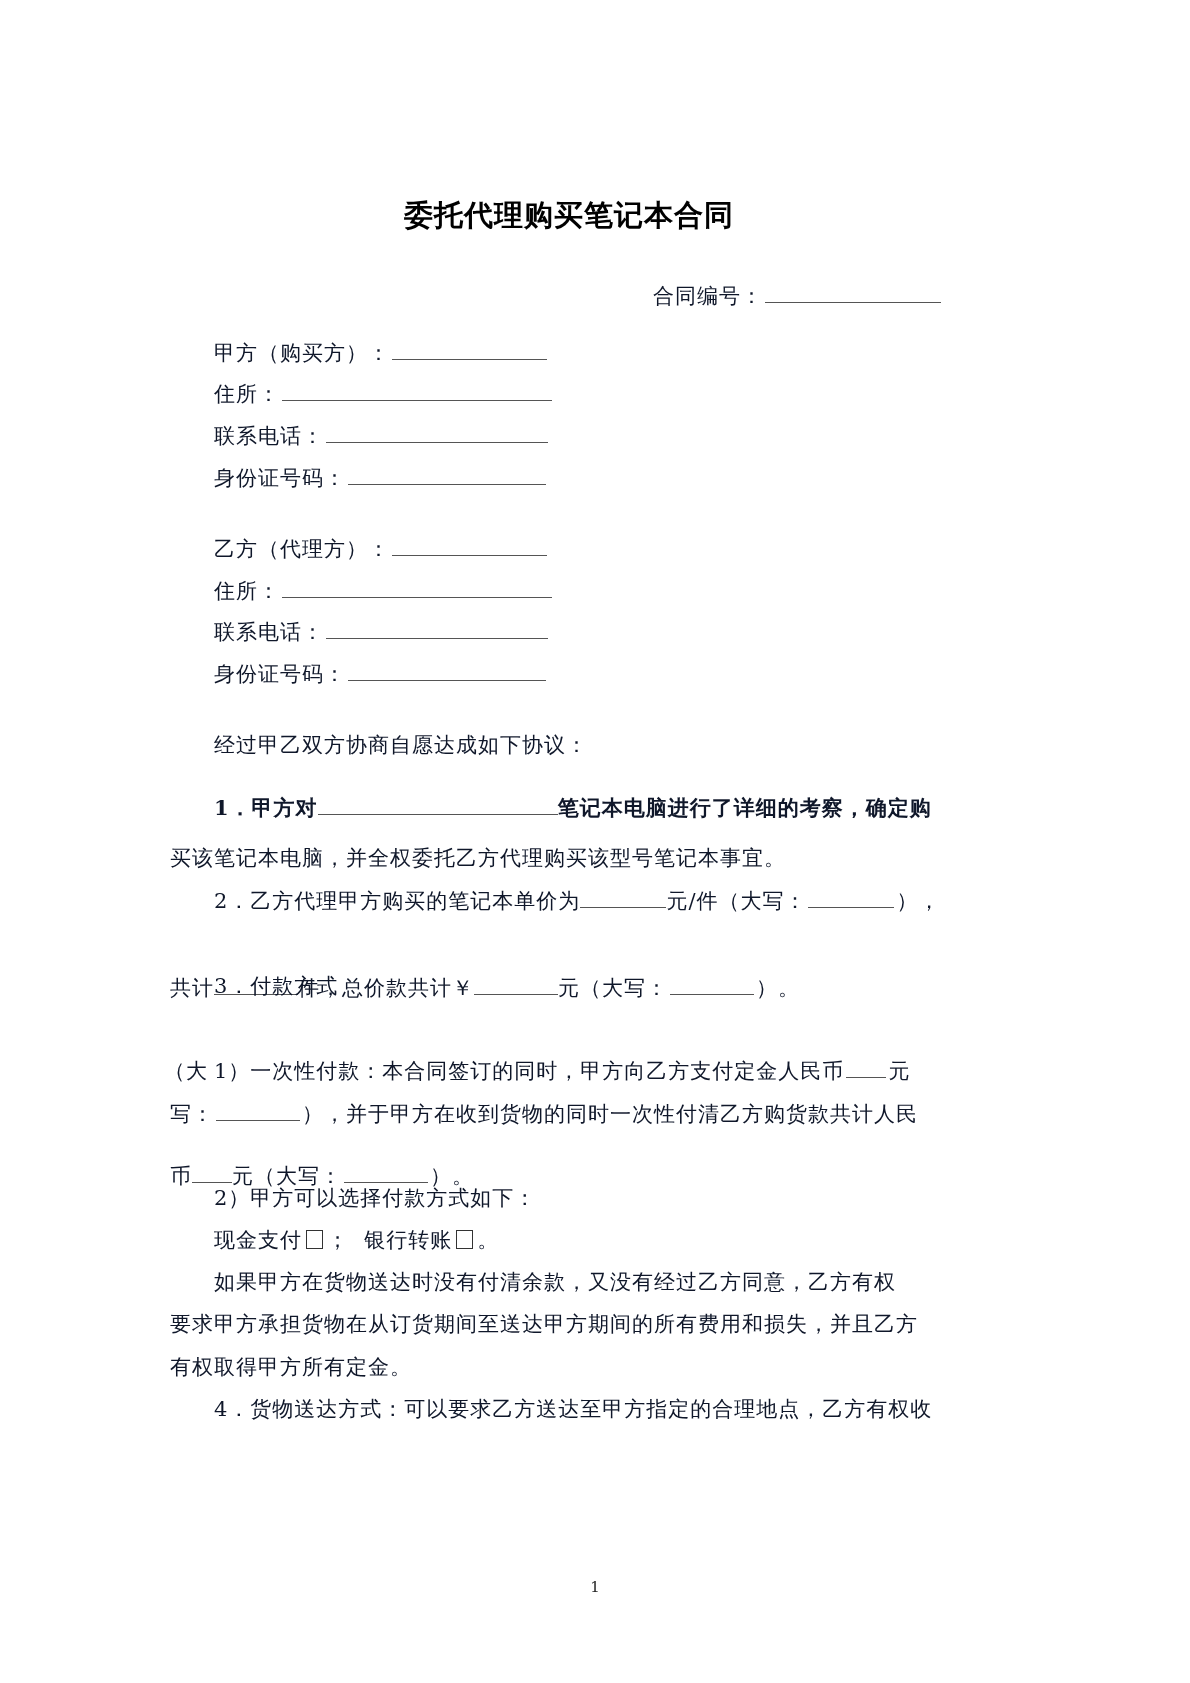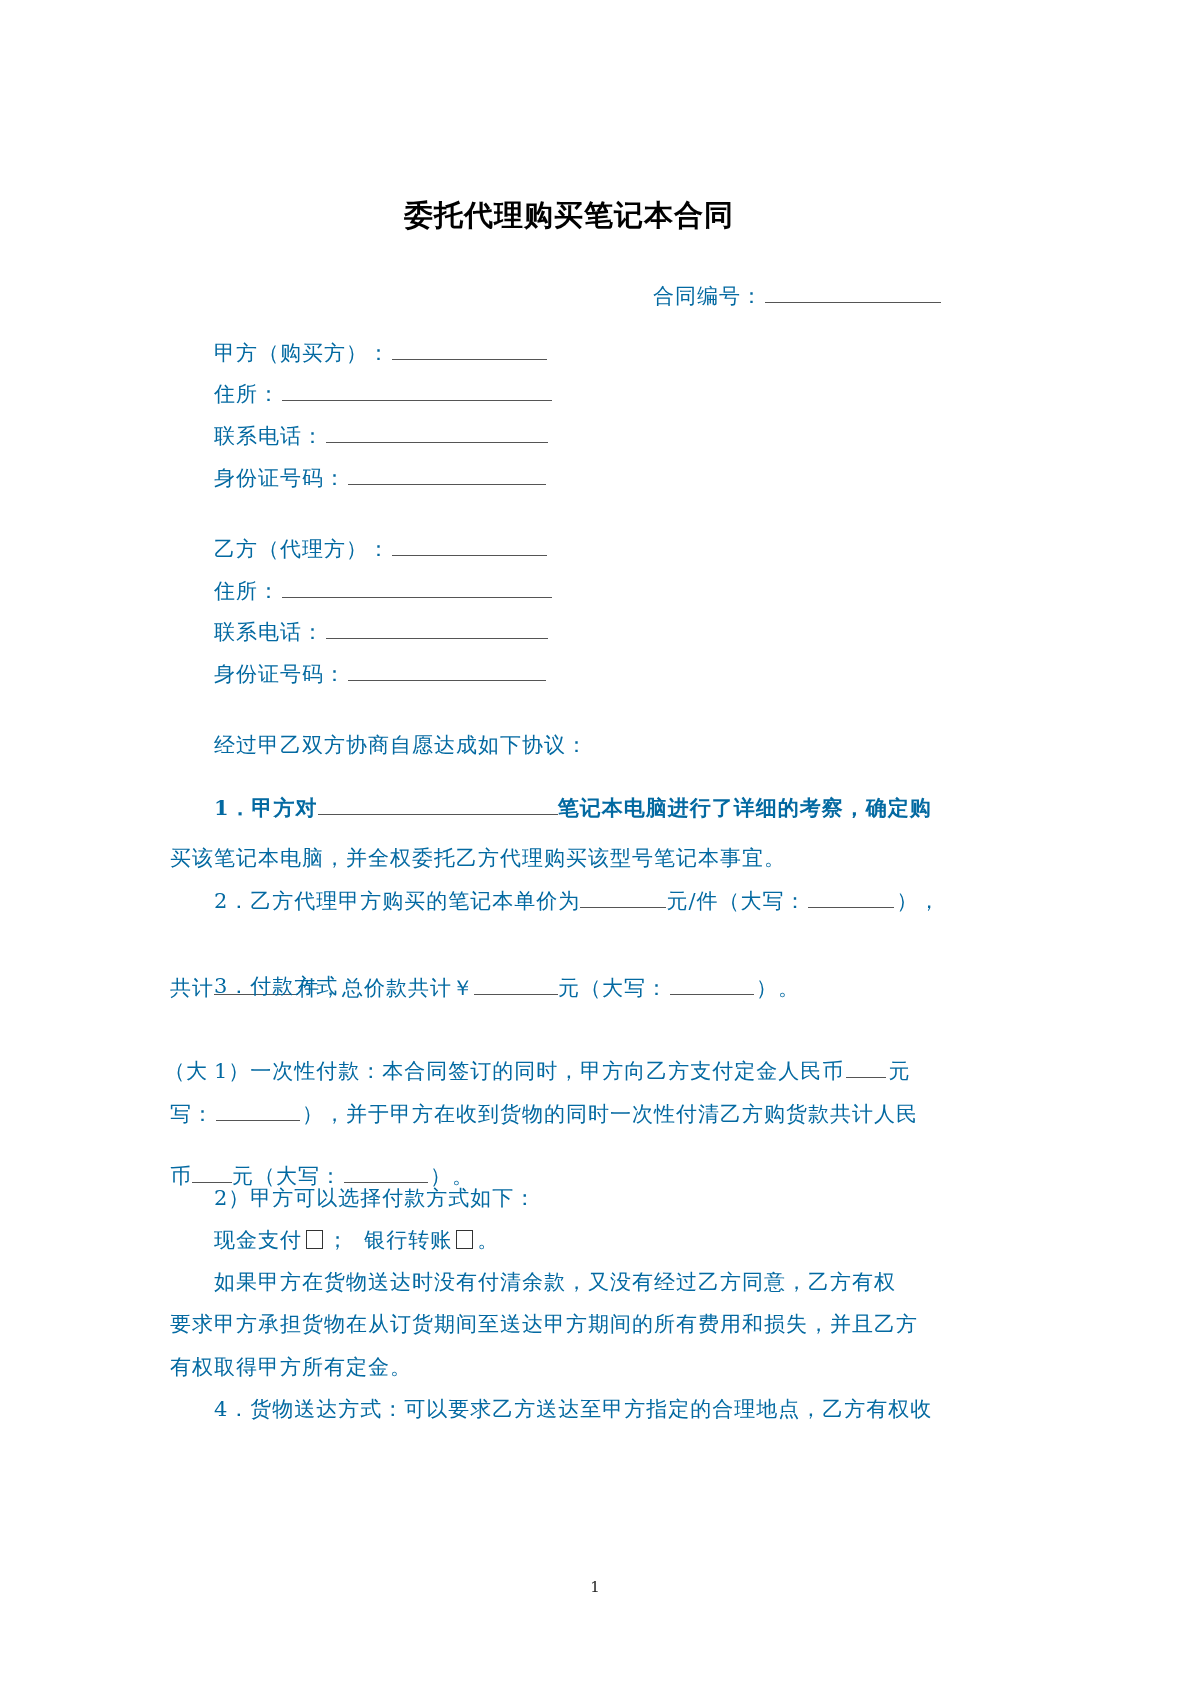--- a/index.html
+++ b/index.html
@@ -32,21 +32,21 @@
       font-weight: bold;
       letter-spacing: 1px;
       font-family: "DejaVu Sans", "Liberation Sans", sans-serif;
       color: #000;
     }
     .line {
       position: absolute;
       font-size: 21px;
       line-height: 30px;
       white-space: nowrap;
-      color: #0369a1;
+      color: #0f172a;
       letter-spacing: 1px;
     }
     .blank {
       display: inline-block;
       border-bottom: 1px solid #555;
       height: 22px;
       vertical-align: baseline;
       margin: 0 2px;
     }
     .checkbox {

